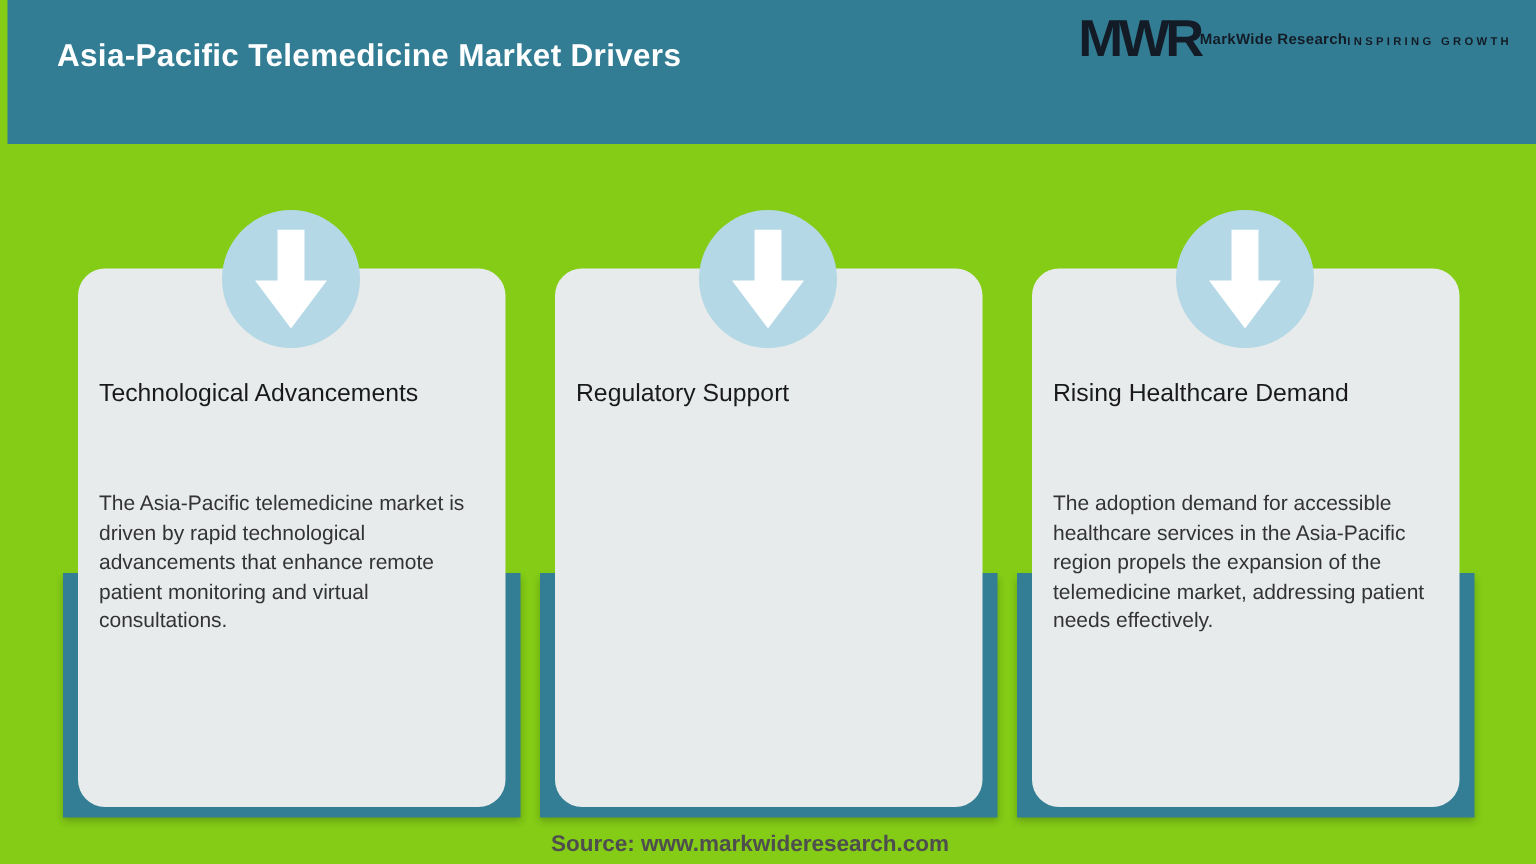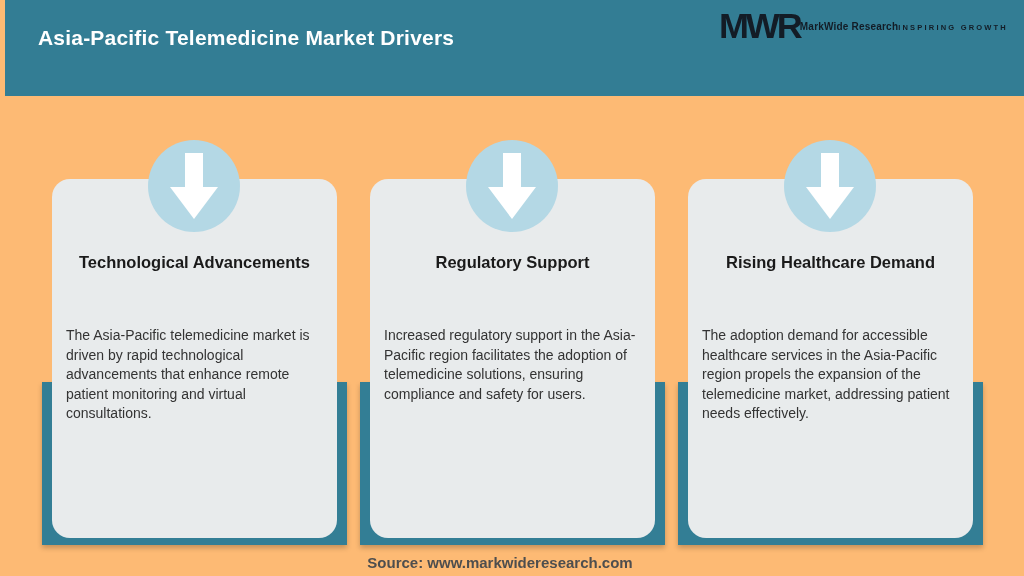--- a/index.html
+++ b/index.html
@@ -1,19 +1,19 @@
 <!DOCTYPE html>
 <html style="--header-teal: #337D94; --backing-teal: #337E95; --card-bg: #E8EBEC; --circle-blue: #B4D8E5; --logo-dark: #131C26; --title-text: #FFFFFF; --card-title-text: #1A1A1A; --body-text: #333333; --source-text: #4E4E4E; --disclaimer-text: #1A1A1A;"><head>
 <meta charset="utf-8">
 <style>
   html, body { margin: 0; padding: 0; background: #ffffff; }
   body { font-family: "Liberation Sans", sans-serif; }
   .canvas {
     position: relative; width: 1024px; height: 576px;
-    background: #fdba74; overflow: hidden;
+    background: #84cc16; overflow: hidden;
   }
 
   
   .topbar {
     position: absolute; left: 5px; top: 0; right: 0; height: 96px;
     background: var(--header-teal, #337D94);
   }
   .page-title {
     position: absolute; left: 33px; top: 26px; margin: 0;
     font-size: 21px; font-weight: 700; letter-spacing: 0.2px;
@@ -36,22 +36,22 @@
     position: absolute; top: 382px; width: 305px; height: 163px;
     background: var(--backing-teal, #337E95); z-index: 1;
     box-shadow: 0 3px 5px rgba(0,0,0,0.22);
   }
   .card {
     position: absolute; top: 179px; width: 285px; height: 359px;
     background: var(--card-bg, #E8EBEC); border-radius: 18px;
     z-index: 2; box-sizing: border-box; padding: 71px 14px 0;
   }
   .card h2 {
-    margin: 0; text-align: center; font-size: 16.5px; line-height: 24px;
-    font-weight: 700; color: var(--card-title-text, #1A1A1A);
+    margin: 0; font-size: 16.5px; line-height: 24px;
+    font-weight: 400; color: var(--card-title-text, #1A1A1A);
   }
   .card p {
     margin: 52px 0 0; font-size: 14px; line-height: 19.5px;
     color: var(--body-text, #333333);
   }
   .circle {
     position: absolute; top: 140px; width: 92px; height: 92px;
     background: var(--circle-blue, #B4D8E5); border-radius: 50%;
     z-index: 3;
   }
@@ -98,21 +98,20 @@
       <svg width="48" height="66" viewBox="0 0 48 66">
         <path class="arrow-fill" d="M15 0 h18 v34 h15 L24 66 L0 34 h15 Z"></path>
       </svg>
     </div>
   </div>
 
   <div class="group g2">
     <div class="backing"></div>
     <div class="card">
       <h2>Regulatory Support</h2>
-      <p>Increased regulatory support in the Asia-Pacific region facilitates the adoption of telemedicine solutions, ensuring compliance and safety for users.</p>
     </div>
     <div class="circle">
       <svg width="48" height="66" viewBox="0 0 48 66">
         <path class="arrow-fill" d="M15 0 h18 v34 h15 L24 66 L0 34 h15 Z"></path>
       </svg>
     </div>
   </div>
 
   <div class="group g3">
     <div class="backing"></div>

